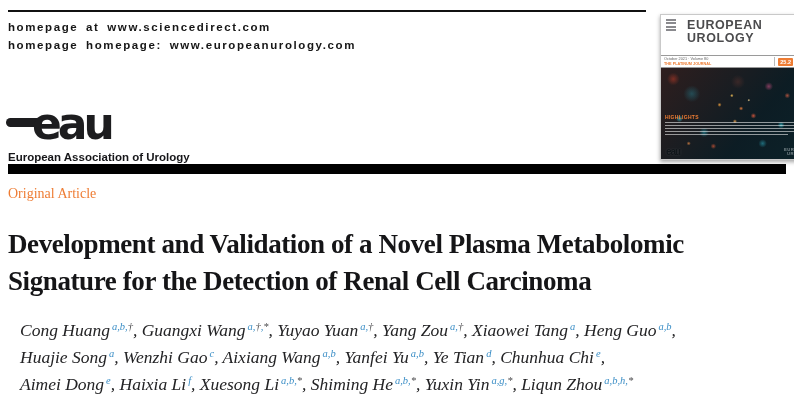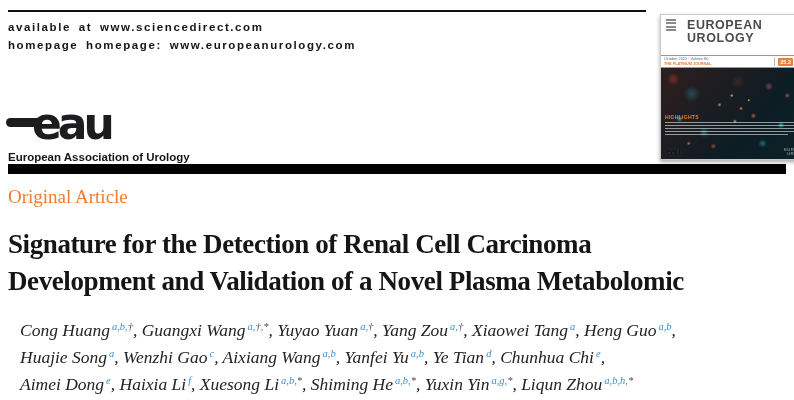--- a/index.html
+++ b/index.html
@@ -75,38 +75,38 @@
   .hl-line:nth-child(5){width:97%;}
   .hl-line:nth-child(6){width:84%;}
   .hl-line:nth-child(7){width:58%;}
   .cover-eau{position:absolute;left:5px;bottom:3px;font-size:10px;font-weight:bold;
     letter-spacing:-1px;color:#10161a;text-shadow:0 0 2px rgba(255,255,255,.15);}
   .cover-foot-right{position:absolute;right:4px;bottom:3px;text-align:right;
     font-size:4.2px;line-height:4.6px;color:rgba(230,235,238,.5);font-weight:bold;letter-spacing:.4px;}
 
   
   .section-label{position:absolute;left:8px;top:186px;font-family:"Liberation Serif",serif;
-    font-size:19px;color:var(--accent);}
+    font-size:14px;color:var(--accent);}
   .article-title{position:absolute;left:8px;top:226px;font-family:"Liberation Serif",serif;
     font-weight:bold;font-size:27px;line-height:37px;color:#151517;letter-spacing:-.4px;}
 
   
   .authors{position:absolute;left:20px;top:318px;font-family:Liberation Serif, serif;
     font-style:italic;font-size:17.5px;line-height:25px;color:#232325;}
   .author-sup{font-size:10.5px;position:relative;top:-6.5px;margin-left:2px;font-style:italic;}
   .sup-blue{color:var(--sup-blue);}
   .sup-dark{color:#4a4a4c;}
 </style>
 </head>
 <body>
 
 <div class="page">
 
   <div class="top-rule"></div>
-  <div class="avail-line">available at www.sciencedirect.com</div>
+  <div class="avail-line">homepage at www.sciencedirect.com</div>
   <div class="home-line">homepage homepage: www.europeanurology.com</div>
 
   <div class="eau-logo">
     <svg width="130" height="48" viewBox="0 0 130 48">
       <rect x="0" y="20" width="36" height="9" rx="4.5" fill="#1d1d1f"></rect>
       <text x="26" y="41" font-family="DejaVu Sans, sans-serif" font-weight="bold" font-size="44" letter-spacing="-4" fill="#1d1d1f">eau</text>
     </svg>
   </div>
   <div class="eau-caption">European Association of Urology</div>
 
@@ -141,22 +141,22 @@
         <div>EUROPEAN</div>
         <div>UROLOGY</div>
       </div>
     </div>
   </div>
 
   <div class="header-bar"></div>
 
   <div class="section-label">Original Article</div>
   <h1 class="article-title">
+    <div>Development and Validation of a Novel Plasma Metabolomic</div>
     <div>Signature for the Detection of Renal Cell Carcinoma</div>
-    <div>Development and Validation of a Novel Plasma Metabolomic</div>
   </h1>
 
   <div class="authors">
       <div class="author-line"><span class="author-name">Cong Huang</span><span class="author-sup"><span class="sup-blue">a</span><span class="sup-blue">,</span><span class="sup-blue">b</span><span class="sup-blue">,</span><span class="sup-dark">†</span></span>, <span class="author-name">Guangxi Wang</span><span class="author-sup"><span class="sup-blue">a</span><span class="sup-blue">,</span><span class="sup-dark">†</span><span class="sup-blue">,</span><span class="sup-dark">*</span></span>, <span class="author-name">Yuyao Yuan</span><span class="author-sup"><span class="sup-blue">a</span><span class="sup-blue">,</span><span class="sup-dark">†</span></span>, <span class="author-name">Yang Zou</span><span class="author-sup"><span class="sup-blue">a</span><span class="sup-blue">,</span><span class="sup-dark">†</span></span>, <span class="author-name">Xiaowei Tang</span><span class="author-sup"><span class="sup-blue">a</span></span>, <span class="author-name">Heng Guo</span><span class="author-sup"><span class="sup-blue">a</span><span class="sup-blue">,</span><span class="sup-blue">b</span></span>,</div>
       <div class="author-line"><span class="author-name">Huajie Song</span><span class="author-sup"><span class="sup-blue">a</span></span>, <span class="author-name">Wenzhi Gao</span><span class="author-sup"><span class="sup-blue">c</span></span>, <span class="author-name">Aixiang Wang</span><span class="author-sup"><span class="sup-blue">a</span><span class="sup-blue">,</span><span class="sup-blue">b</span></span>, <span class="author-name">Yanfei Yu</span><span class="author-sup"><span class="sup-blue">a</span><span class="sup-blue">,</span><span class="sup-blue">b</span></span>, <span class="author-name">Ye Tian</span><span class="author-sup"><span class="sup-blue">d</span></span>, <span class="author-name">Chunhua Chi</span><span class="author-sup"><span class="sup-blue">e</span></span>,</div>
       <div class="author-line"><span class="author-name">Aimei Dong</span><span class="author-sup"><span class="sup-blue">e</span></span>, <span class="author-name">Haixia Li</span><span class="author-sup"><span class="sup-blue">f</span></span>, <span class="author-name">Xuesong Li</span><span class="author-sup"><span class="sup-blue">a</span><span class="sup-blue">,</span><span class="sup-blue">b</span><span class="sup-blue">,</span><span class="sup-dark">*</span></span>, <span class="author-name">Shiming He</span><span class="author-sup"><span class="sup-blue">a</span><span class="sup-blue">,</span><span class="sup-blue">b</span><span class="sup-blue">,</span><span class="sup-dark">*</span></span>, <span class="author-name">Yuxin Yin</span><span class="author-sup"><span class="sup-blue">a</span><span class="sup-blue">,</span><span class="sup-blue">g</span><span class="sup-blue">,</span><span class="sup-dark">*</span></span>, <span class="author-name">Liqun Zhou</span><span class="author-sup"><span class="sup-blue">a</span><span class="sup-blue">,</span><span class="sup-blue">b</span><span class="sup-blue">,</span><span class="sup-blue">h</span><span class="sup-blue">,</span><span class="sup-dark">*</span></span></div>
     </div>
 
 </div>
 

